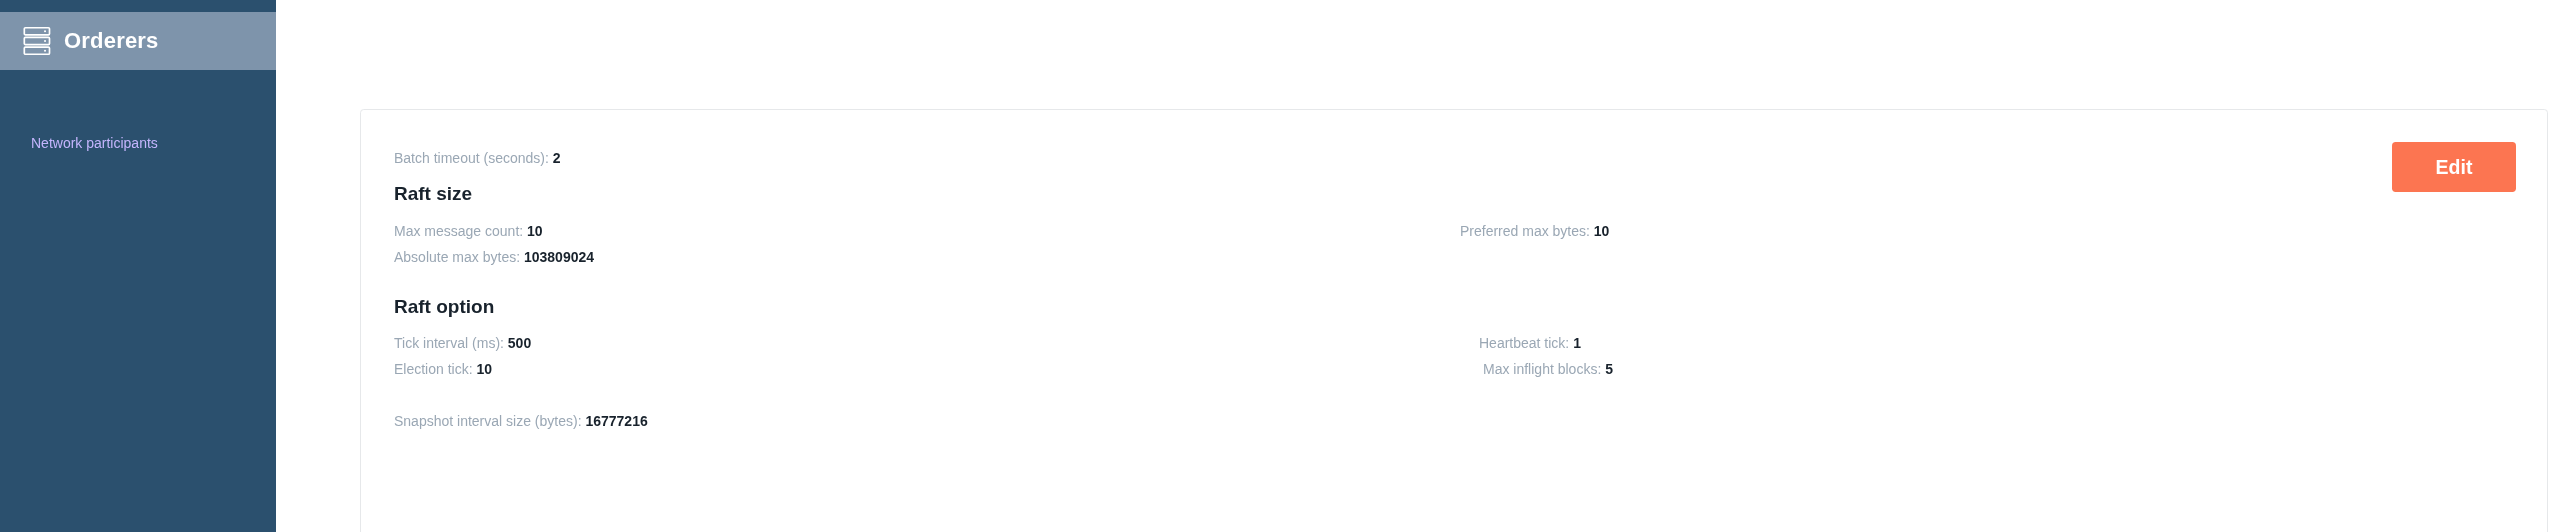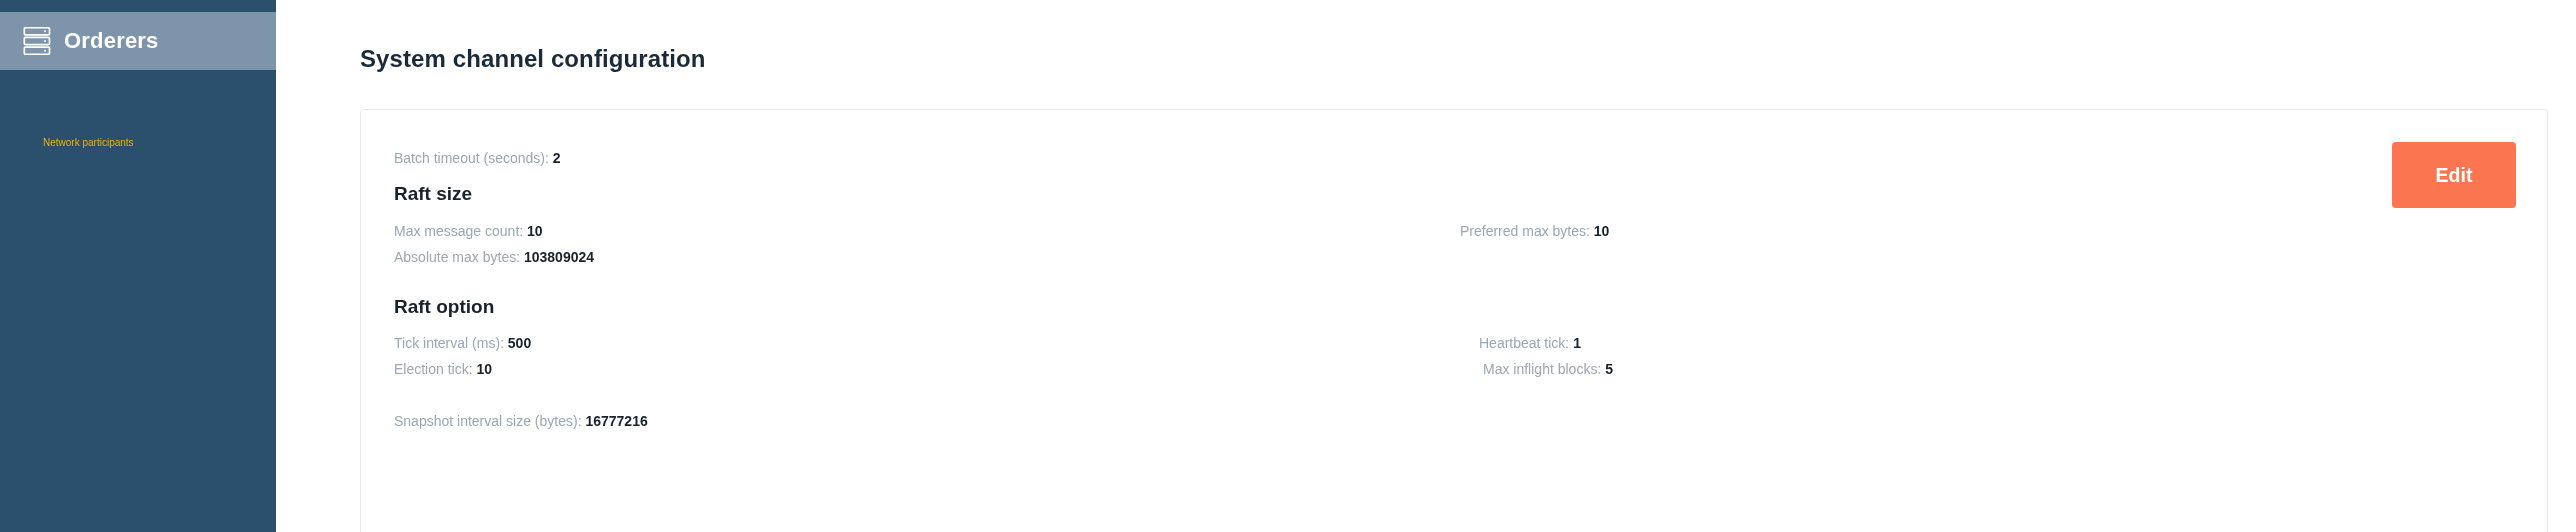--- a/index.html
+++ b/index.html
@@ -32,23 +32,23 @@
   .nav-item .nav-label {
     color: #ffffff;
     font-size: 22px;
     font-weight: 700;
     letter-spacing: 0.2px;
     white-space: nowrap;
   }
   .nav-item.plain .nav-label { font-weight: 400; }
   .spacer-a { height: 64px; }
   .section-label {
-    color: #eab308;
-    font-size: 10px;
-    padding-left: 43px;
+    color: #c4b5fd;
+    font-size: 14px;
+    padding-left: 31px;
     line-height: 18.6px;
     white-space: nowrap;
   }
   .spacer-b { height: 40px; }
   .spacer-c { height: 25px; }
 
   
   .main {
     flex: 1 1 auto;
     position: relative;
@@ -104,21 +104,21 @@
   .p-raft          { left: 0;    top: 186px; }
   .p-tick          { left: 0;    top: 221px; }
   .p-election      { left: 0;    top: 247px; }
   .p-snapshot      { left: 0;    top: 273px; margin-top: 26px; }
   .p-heartbeat     { left: 1066px; top: 221px; margin-left: 19px; }
   .p-inflight      { left: 1066px; top: 247px; margin-left: 23px; }
 
   .edit-btn {
     position: absolute;
     right: 31px; top: 32px;
-    width: 124px; height: 66px;
+    width: 124px; height: 50px;
     background: #fc7551;
     border: none; border-radius: 3.7px;
     color: #ffffff;
     font-family: "Liberation Sans", sans-serif;
     font-size: 19.5px;
     font-weight: 700;
     cursor: pointer;
     display: flex; align-items: center; justify-content: center;
   }
 </style>
@@ -152,21 +152,20 @@
     <div class="spacer-b"></div>
 
 
     <div class="spacer-c"></div>
 
 
   </nav>
 
   <main class="main">
 
-    <h1 class="page-title">System channel configuration</h1>
 
     <section class="card">
 
       <button class="edit-btn">Edit</button>
 
       <div class="card-body">
 
         <div class="row p-batch-timeout">
           <span class="lbl">Batch timeout (seconds): </span>
           <span class="val">2</span>

